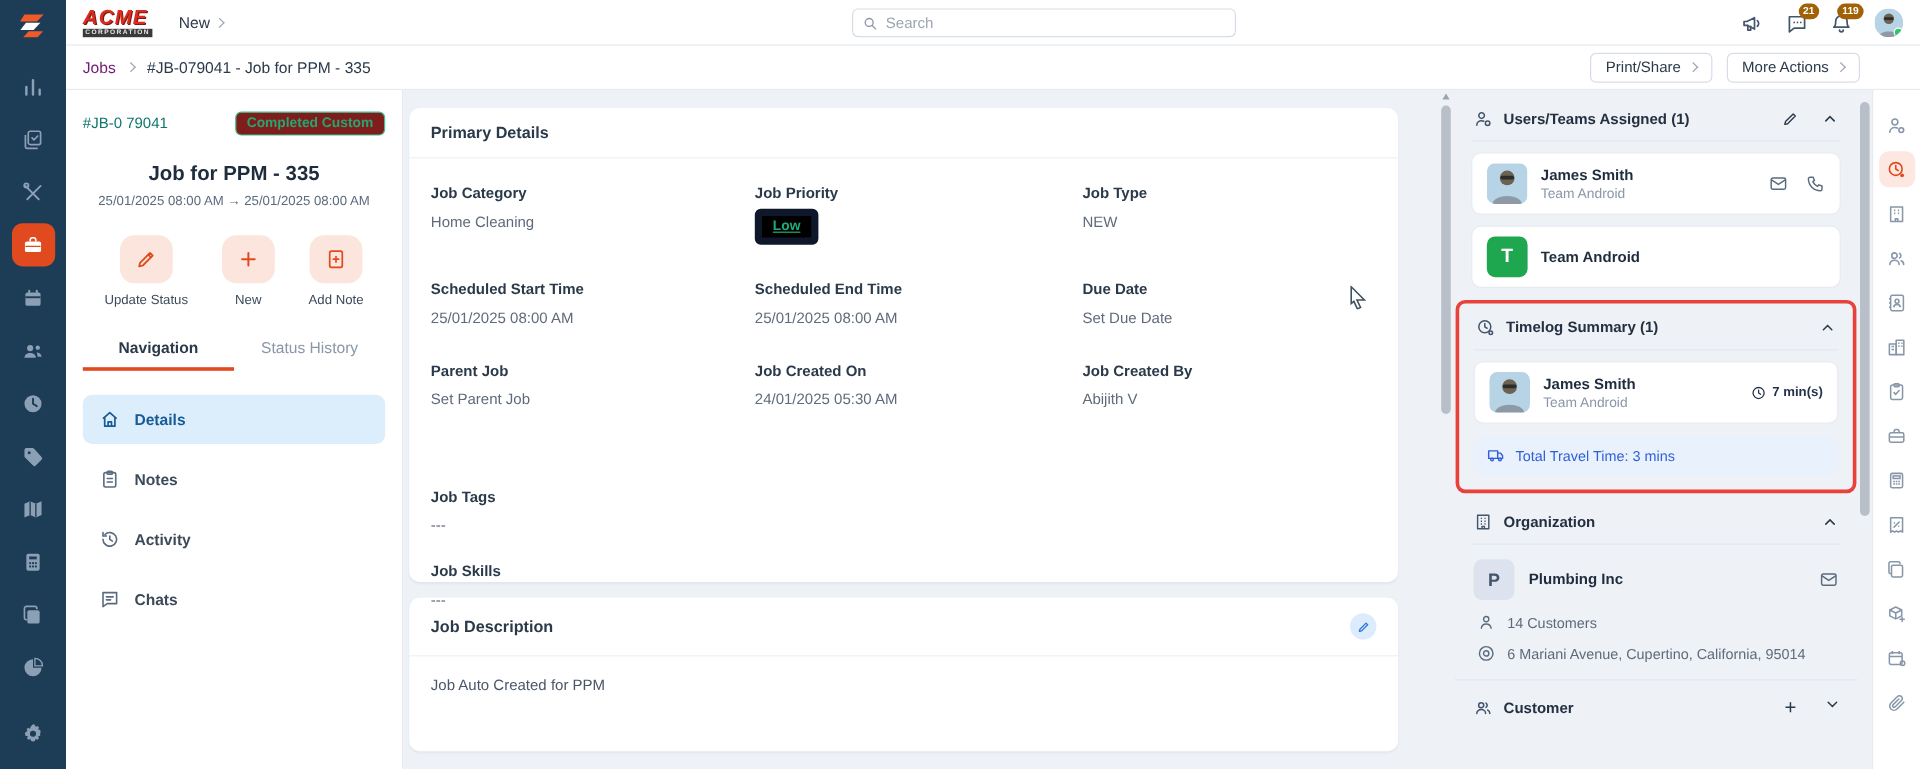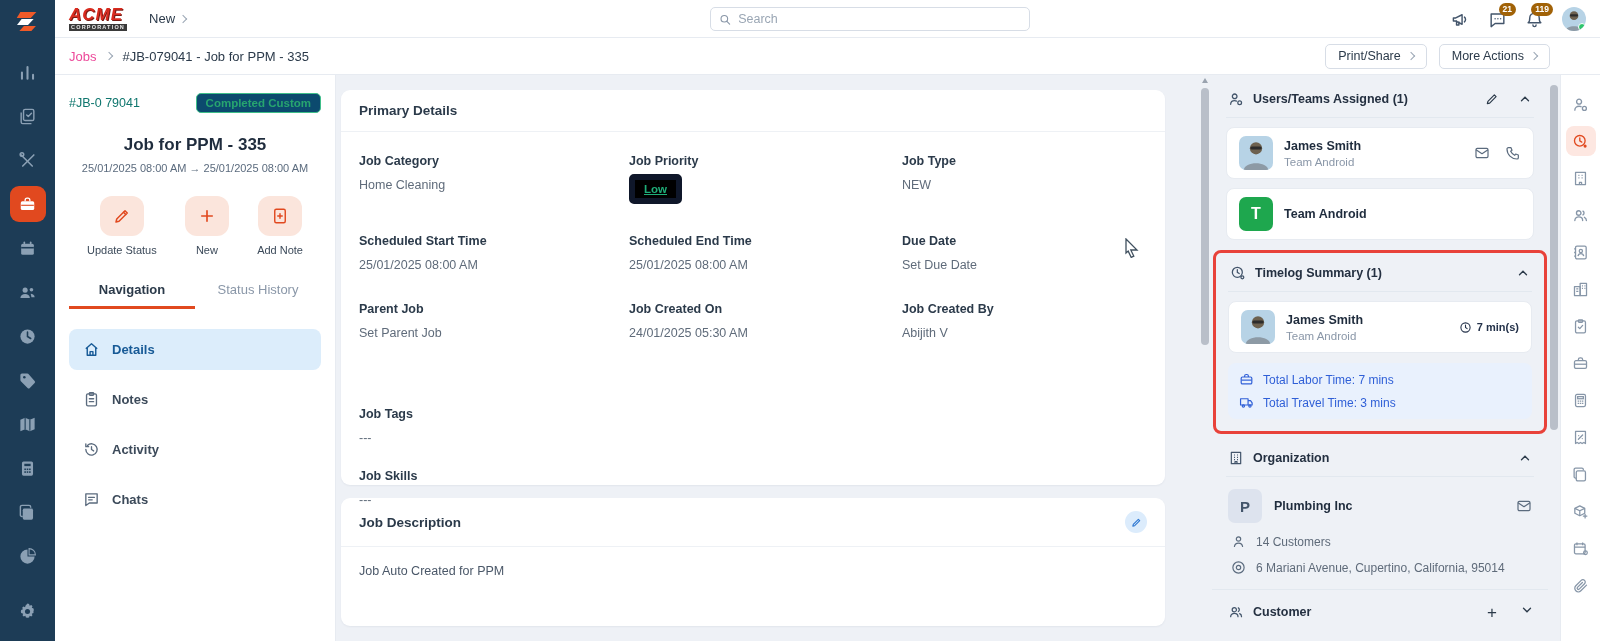--- a/index.html
+++ b/index.html
@@ -26,31 +26,31 @@
   .tb-icons { position:absolute; right:14px; top:0; height:38px; display:flex; align-items:center; gap:18px; }
   .tb-ic { position:relative; color:#43556b; cursor:pointer; display:flex; }
   .tb-ic svg { width:19px; height:19px; }
   .tb-badge { position:absolute; top:-7px; right:-9px; background:#a16207; color:#fff; font-size:8.5px; font-weight:bold; border-radius:8px; padding:1.5px 4px; min-width:14px; text-align:center; }
   .tb-avatar { position:relative; width:24px; height:24px; border-radius:50%; overflow:hidden; cursor:pointer; }
   .tb-avatar .dot { position:absolute; right:0; bottom:0; width:8px; height:8px; background:#2fc56d; border:1.5px solid #fff; border-radius:50%; }
 
   
   .crumbbar { position:absolute; left:55px; top:38px; width:1545px; height:37px; background:#ffffff; border-bottom:1px solid #e7ebf1; display:flex; align-items:center; z-index:19; }
   .crumb { margin-left:14px; display:flex; align-items:center; gap:10px; font-size:13px; }
-  .crumb .sec { color:#ec4899; cursor:pointer; }
+  .crumb .sec { color:#701a75; cursor:pointer; }
   .crumb .cur { color:#2b3a4a; }
   .crumb-btns { position:absolute; right:50px; display:flex; gap:12px; }
   .btn { height:25px; border:1px solid #d7dde6; background:#fff; border-radius:5px; font-size:12.5px; color:#2b3a4a; padding:0 12px; display:flex; align-items:center; gap:7px; cursor:pointer; font-family:"Liberation Sans",sans-serif; }
   .chev-r { width:6px; height:6px; border-right:1.6px solid #9aa6b4; border-bottom:1.6px solid #9aa6b4; transform:rotate(-45deg); display:inline-block; }
 
   
   .job-panel { position:absolute; left:55px; top:75px; width:281px; height:566px; background:#ffffff; border-right:1px solid #e7ebf1; padding:18px 14px 0; }
   .jp-row1 { display:flex; align-items:center; justify-content:space-between; }
   .jp-id { font-size:12.5px; color:#0f766e; }
-  .badge-status { font-size:11.5px; color:#27a56f; border:1px solid #3fbf8a; background:#0c4a6e; border-radius:5px; padding:3px 9px; font-weight:bold; }
+  .badge-status { font-size:11.5px; color:#27a56f; border:1px solid #3fbf8a; background:#7f1d1d; border-radius:5px; padding:3px 9px; font-weight:bold; }
   .jp-title { text-align:center; font-size:17px; font-weight:bold; color:#1f2c3d; margin-top:22px; }
   .jp-dates { text-align:center; font-size:11px; color:#5b6b7e; margin-top:7px; }
   .jp-actions { display:flex; justify-content:space-between; padding:0 18px; margin-top:22px; }
   .jp-act { display:flex; flex-direction:column; align-items:center; gap:8px; cursor:pointer; }
   .jp-act .bubble { width:44px; height:40px; background:#fbe5dc; border-radius:12px; display:flex; align-items:center; justify-content:center; color:#e1491f; }
   .jp-act .bubble svg { width:18px; height:18px; }
   .jp-act .lbl { font-size:11px; color:#3c4a5a; }
   .jp-tabs { display:flex; margin-top:26px; }
   .jp-tab { flex:1; text-align:center; font-size:13px; padding-bottom:9px; cursor:pointer; color:#8a97a8; border-bottom:2px solid transparent; }
   .jp-tab.active { color:#2b3a4a; font-weight:bold; border-bottom:3px solid #e1491f; }
@@ -515,28 +515,20 @@
           <svg viewBox="0 0 24 24" fill="none" stroke="currentColor" stroke-width="2" stroke-linecap="round">
               <circle cx="12" cy="12" r="8.5"></circle>
               <path d="M12 7.5V12l3 2"></path>
             </svg>
           <span>7 min(s)</span>
         </span>
       </div>
       <div class="totals-box">
         <div class="tot-row">
           <svg viewBox="0 0 24 24" fill="none" stroke="currentColor" stroke-width="1.9" stroke-linejoin="round">
-              <rect x="3.5" y="8" width="17" height="11" rx="2"></rect>
-              <path d="M9 8V6.5A2.5 2.5 0 0 1 11.5 4h1A2.5 2.5 0 0 1 15 6.5V8"></path>
-              <path d="M4 13h16"></path>
-            </svg>
-          <span>Total Labor Time: 7 mins</span>
-        </div>
-        <div class="tot-row">
-          <svg viewBox="0 0 24 24" fill="none" stroke="currentColor" stroke-width="1.9" stroke-linejoin="round">
               <rect x="2.5" y="6" width="12" height="10"></rect>
               <path d="M14.5 9h4l2.5 3.5V16h-6.5"></path>
               <circle cx="7" cy="17.5" r="1.8"></circle>
               <circle cx="17.5" cy="17.5" r="1.8"></circle>
             </svg>
           <span>Total Travel Time: 3 mins</span>
         </div>
       </div>
     </div>
 

